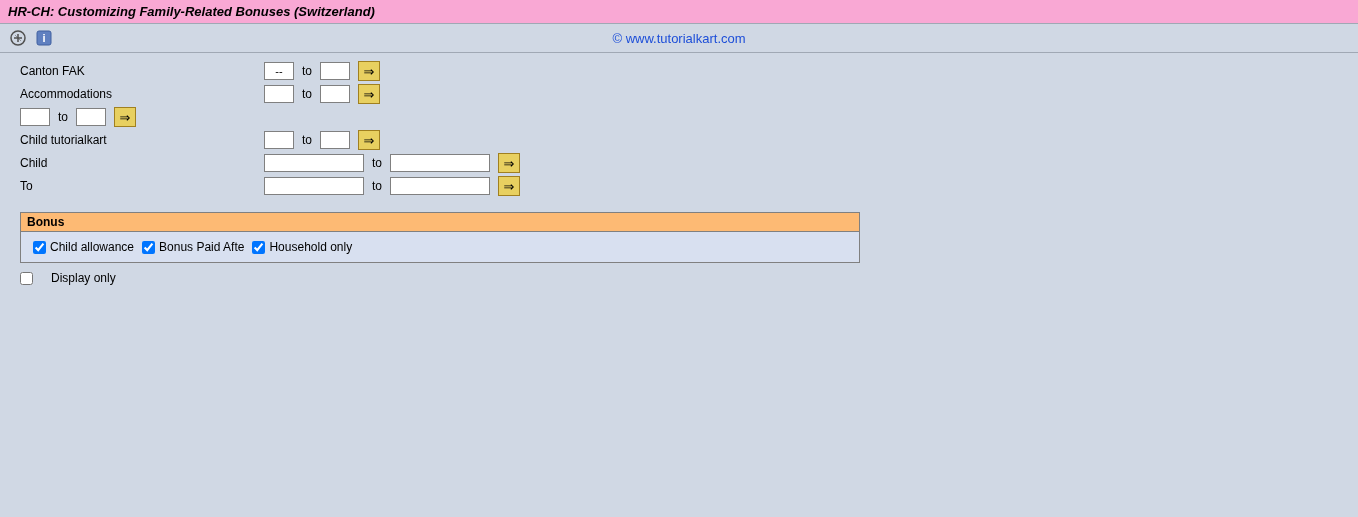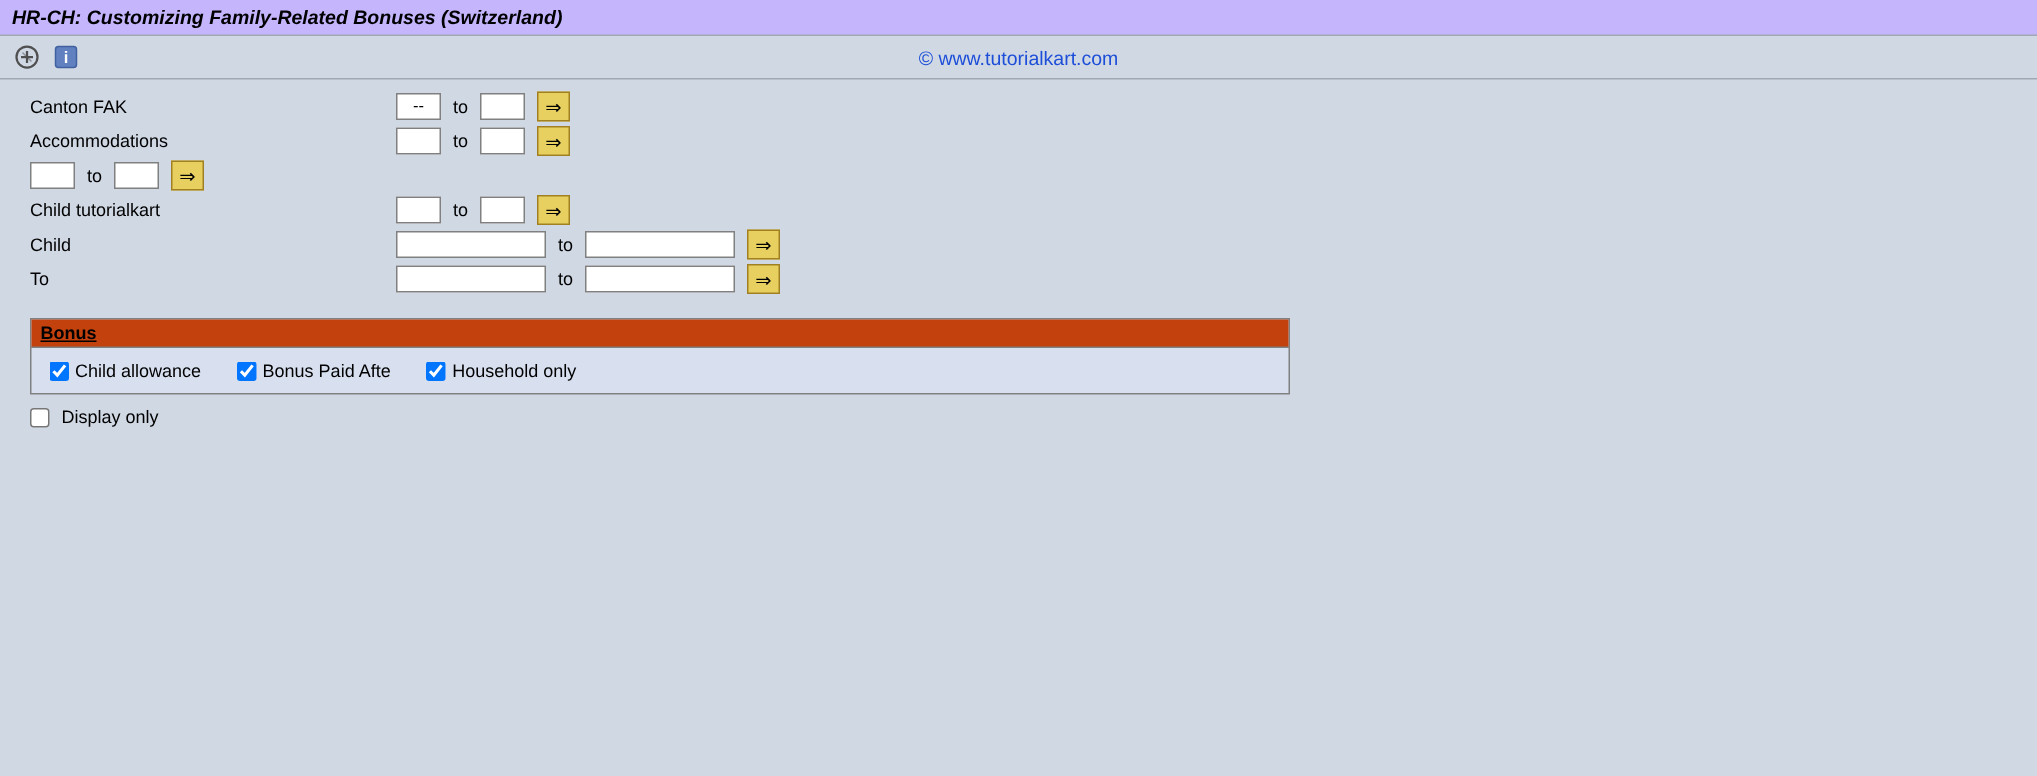--- a/index.html
+++ b/index.html
@@ -3,21 +3,21 @@
   <meta charset="utf-8">
   <style>
     * { box-sizing: border-box; margin: 0; padding: 0; }
     body {
       font-family: Arial, sans-serif;
       font-size: 12px;
       background-color: #d0d8e4;
       color: #000;
     }
     .title-bar {
-      background-color: #c4b5fd;
+      background-color: #f9a8d4;
       padding: 4px 8px;
       font-weight: bold;
       font-size: 13px;
       font-style: italic;
       border-bottom: 1px solid #a0a8b4;
     }
     .toolbar {
       background-color: #d0d8e4;
       padding: 4px 8px;
       display: flex;
@@ -100,49 +100,48 @@
       margin-left: 4px;
     }
     .bonus-group {
       border: 1px solid #808080;
       background: #d8e0f0;
       margin-top: 16px;
       margin-bottom: 8px;
       width: 840px;
     }
     .bonus-group-title {
-      background: #c2410c;
+      background: #fdba74;
       padding: 2px 6px;
       font-size: 12px;
       font-weight: bold;
       border-bottom: 1px solid #808080;
-      text-decoration: underline;
     }
     .bonus-group-content {
       padding: 8px 12px;
       display: flex;
       align-items: flex-end;
-      gap: 24px;
+      gap: 8px;
     }
     .checkbox-label {
       display: flex;
       align-items: center;
       gap: 4px;
       font-size: 12px;
       cursor: pointer;
     }
     .checkbox-label input[type="checkbox"] {
       width: 13px;
       height: 13px;
       cursor: pointer;
     }
     .display-only-row {
       display: flex;
       align-items: center;
-      gap: 8px;
+      gap: 18px;
       margin-top: 8px;
     }
   </style>
 </head>
 <body>
 
 <div class="title-bar">
   <span>HR-CH: Customizing Family-Related Bonuses (Switzerland)</span>
 </div>
 

